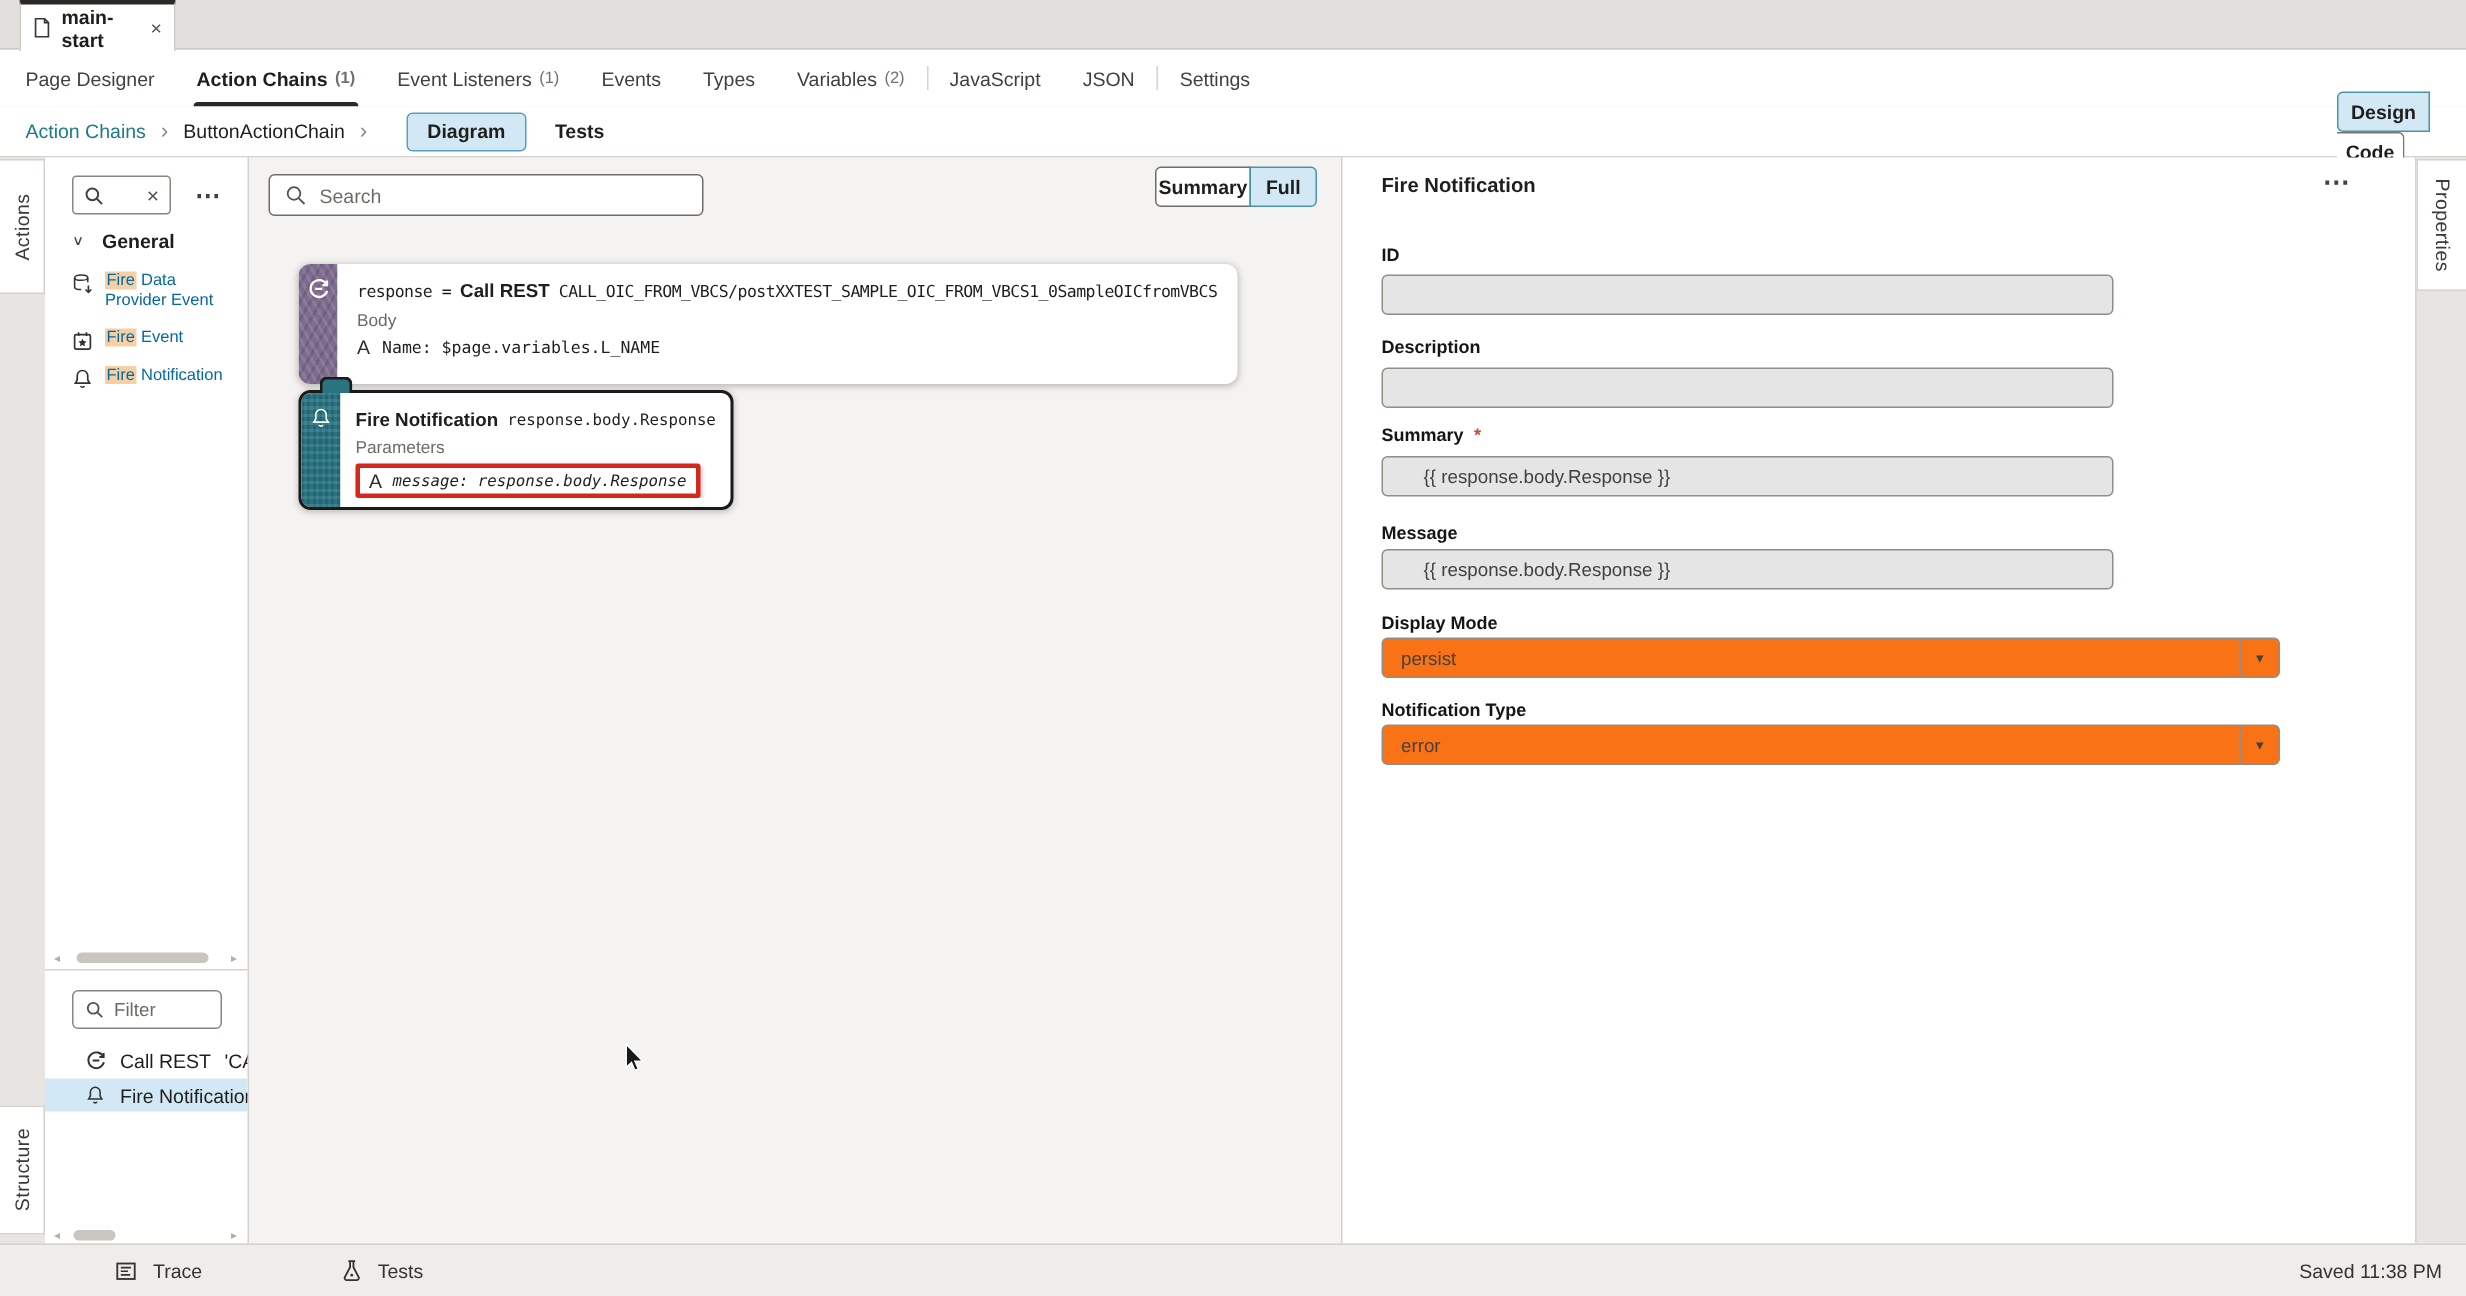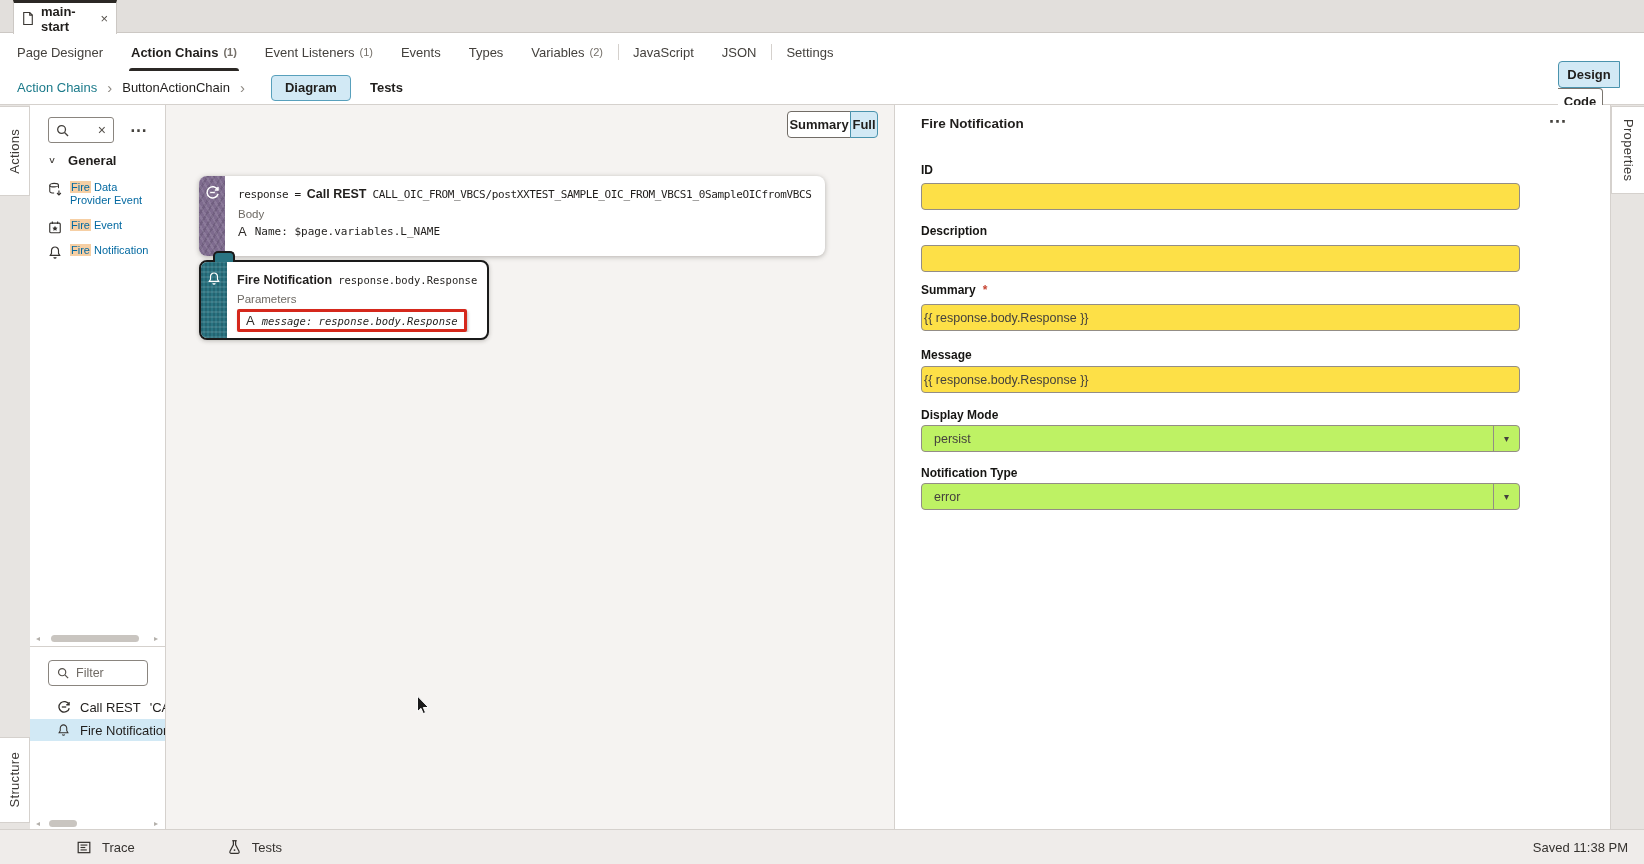--- a/index.html
+++ b/index.html
@@ -72,21 +72,21 @@
   .row1 { top:49px; } .row2 { top:72px; }
 
   
   .canvas { position:absolute; left:166px; top:105px; width:728px; height:724px; background:#f5f3f1; }
   .cv-search { position:absolute; left:13px; top:11px; width:290px; height:28px; background:#fff; border:1px solid #716c66; border-radius:4px; display:flex; align-items:center; gap:9px; padding:0 10px; }
   .cv-search input { border:none; outline:none; flex:1; font-size:13px; font-family:"Liberation Sans",sans-serif; background:transparent; color:#201e1c; }
   .cv-search input::placeholder { color:#6f6a64; }
   .cv-toggle { position:absolute; right:16px; top:6px; display:flex; }
   .tg-btn { height:27px; display:flex; align-items:center; justify-content:center; font-size:13px; font-weight:700; cursor:pointer; }
   .tg-summary { width:64px; background:#fff; border:1px solid #716c66; border-radius:4px 0 0 4px; }
-  .tg-full { width:28px; background:#d2e9f5; border:1px solid #4a93ad; border-radius:0 4px 4px 0; margin-left:-1px; }
+  .tg-full { width:45px; background:#d2e9f5; border:1px solid #4a93ad; border-radius:0 4px 4px 0; margin-left:-1px; }
 
   .node { position:absolute; background:#fff; border-radius:8px; cursor:pointer; }
   .node1 { left:33px; top:71px; width:626px; height:80px; box-shadow:0 1px 5px rgba(60,55,50,.35); }
   .node2 { left:33px; top:155px; width:290px; height:80px; border:2px solid #1a1a1a; box-shadow:0 1px 4px rgba(60,55,50,.3); }
   .strip { position:absolute; left:0; top:0; bottom:0; width:26px; display:flex; justify-content:center; padding-top:9px; color:#fff; }
   .strip-purple { border-radius:8px 0 0 8px; background-color:#7e6b8e;
     background-image:repeating-linear-gradient(60deg, rgba(255,255,255,.10) 0 2px, transparent 2px 5px),
                      repeating-linear-gradient(-60deg, rgba(30,20,40,.14) 0 2px, transparent 2px 6px); }
   .strip-teal { border-radius:6px 0 0 6px; background-color:#2a7482;
     background-image:repeating-linear-gradient(0deg, rgba(255,255,255,.10) 0 2px, transparent 2px 5px),
@@ -104,22 +104,22 @@
   .redbox { display:inline-flex; align-items:center; gap:7px; margin-top:4px; border:3px solid #d5281c; border-radius:2px; padding:2px 6px; box-shadow:1px 2px 3px rgba(0,0,0,.25); white-space:nowrap; background:#fff; }
   .redbox .code { font-size:10.5px;font-style:italic; }
   .cursor { position:absolute; left:250px; top:590px; }
 
   
   .props { position:absolute; left:894px; top:105px; width:716px; height:724px; background:#fff; border-left:1px solid #d5d1cd; }
   .p-title { position:absolute; left:26px; top:11px; font-size:13.5px; font-weight:700; }
   .p-dots { position:absolute; left:648px; top:4px; width:30px; height:24px; display:flex; align-items:center; justify-content:center; font-size:18px; font-weight:700; color:#44413d; letter-spacing:1px; cursor:pointer; }
   .f-label { position:absolute; left:26px; font-size:12px; font-weight:700; color:#161513; }
   .f-label .req { color:#c74634; margin-left:7px; font-size:12px; }
-  .f-input { position:absolute; left:26px; width:599px; height:27px; border:1px solid #938d86; border-radius:4px; font-size:12.5px; color:#44413d; padding:0 2px; font-family:"Liberation Sans",sans-serif; outline:none; background:#fde047; }
-  .f-select { position:absolute; left:26px; width:599px; height:27px; border:1px solid #938d86; border-radius:4px; display:flex; align-items:center; cursor:pointer; background:#bef264; }
+  .f-input { position:absolute; left:26px; width:488px; height:27px; border:1px solid #938d86; border-radius:4px; font-size:12.5px; color:#44413d; padding:0 27px; font-family:"Liberation Sans",sans-serif; outline:none; background:#e5e5e5; }
+  .f-select { position:absolute; left:26px; width:599px; height:27px; border:1px solid #938d86; border-radius:4px; display:flex; align-items:center; cursor:pointer; background:#f97316; }
   .f-select .val { flex:1; font-size:12.5px; color:#44413d; padding:0 12px; }
   .f-select .dd { width:26px; height:100%; border-left:1px solid #938d86; display:flex; align-items:center; justify-content:center; font-size:10px; color:#44413d; }
 
   
   .statusbar { position:absolute; left:0; top:829px; width:1644px; height:35px; background:#efecea; border-top:1px solid #d5d1cd; display:flex; align-items:center; padding:0 16px; }
   .sb-item { display:flex; align-items:center; gap:10px; font-size:13px; color:#35322f; cursor:pointer; }
   .sb-trace { margin-left:60px;align-items:center; }
   .sb-tests { margin-left:92px; }
   .sb-saved { margin-left:auto; font-size:13px; color:#35322f; }
 </style>
@@ -288,20 +288,29 @@
       <span class="arr">◂</span>
       <span class="track">
           <span class="thumb" style="left:6px; width:28px;"></span>
         </span>
       <span class="arr">▸</span>
     </div>
   </div>
 </div>
 
 <div class="canvas">
+  <div class="cv-search">
+    <span>
+      <svg width="14" height="14" viewBox="0 0 14 14">
+          <circle cx="6" cy="6" r="4.2" fill="none" stroke="#55514c" stroke-width="1.2"></circle>
+          <line x1="9.2" y1="9.2" x2="13" y2="13" stroke="#55514c" stroke-width="1.2"></line>
+        </svg>
+    </span>
+    <input placeholder="Search" style="">
+  </div>
   <div class="cv-toggle">
     <span class="tg-btn tg-summary">Summary</span>
     <span class="tg-btn tg-full">Full</span>
   </div>
 
   <div class="node node1">
     <div class="strip strip-purple">
       <span>
         <svg width="15" height="15" viewBox="0 0 16 16">
             <path d="M13.6 5.2A6 6 0 1 0 14 9.4" fill="none" stroke="#fff" stroke-width="1.6"></path>

